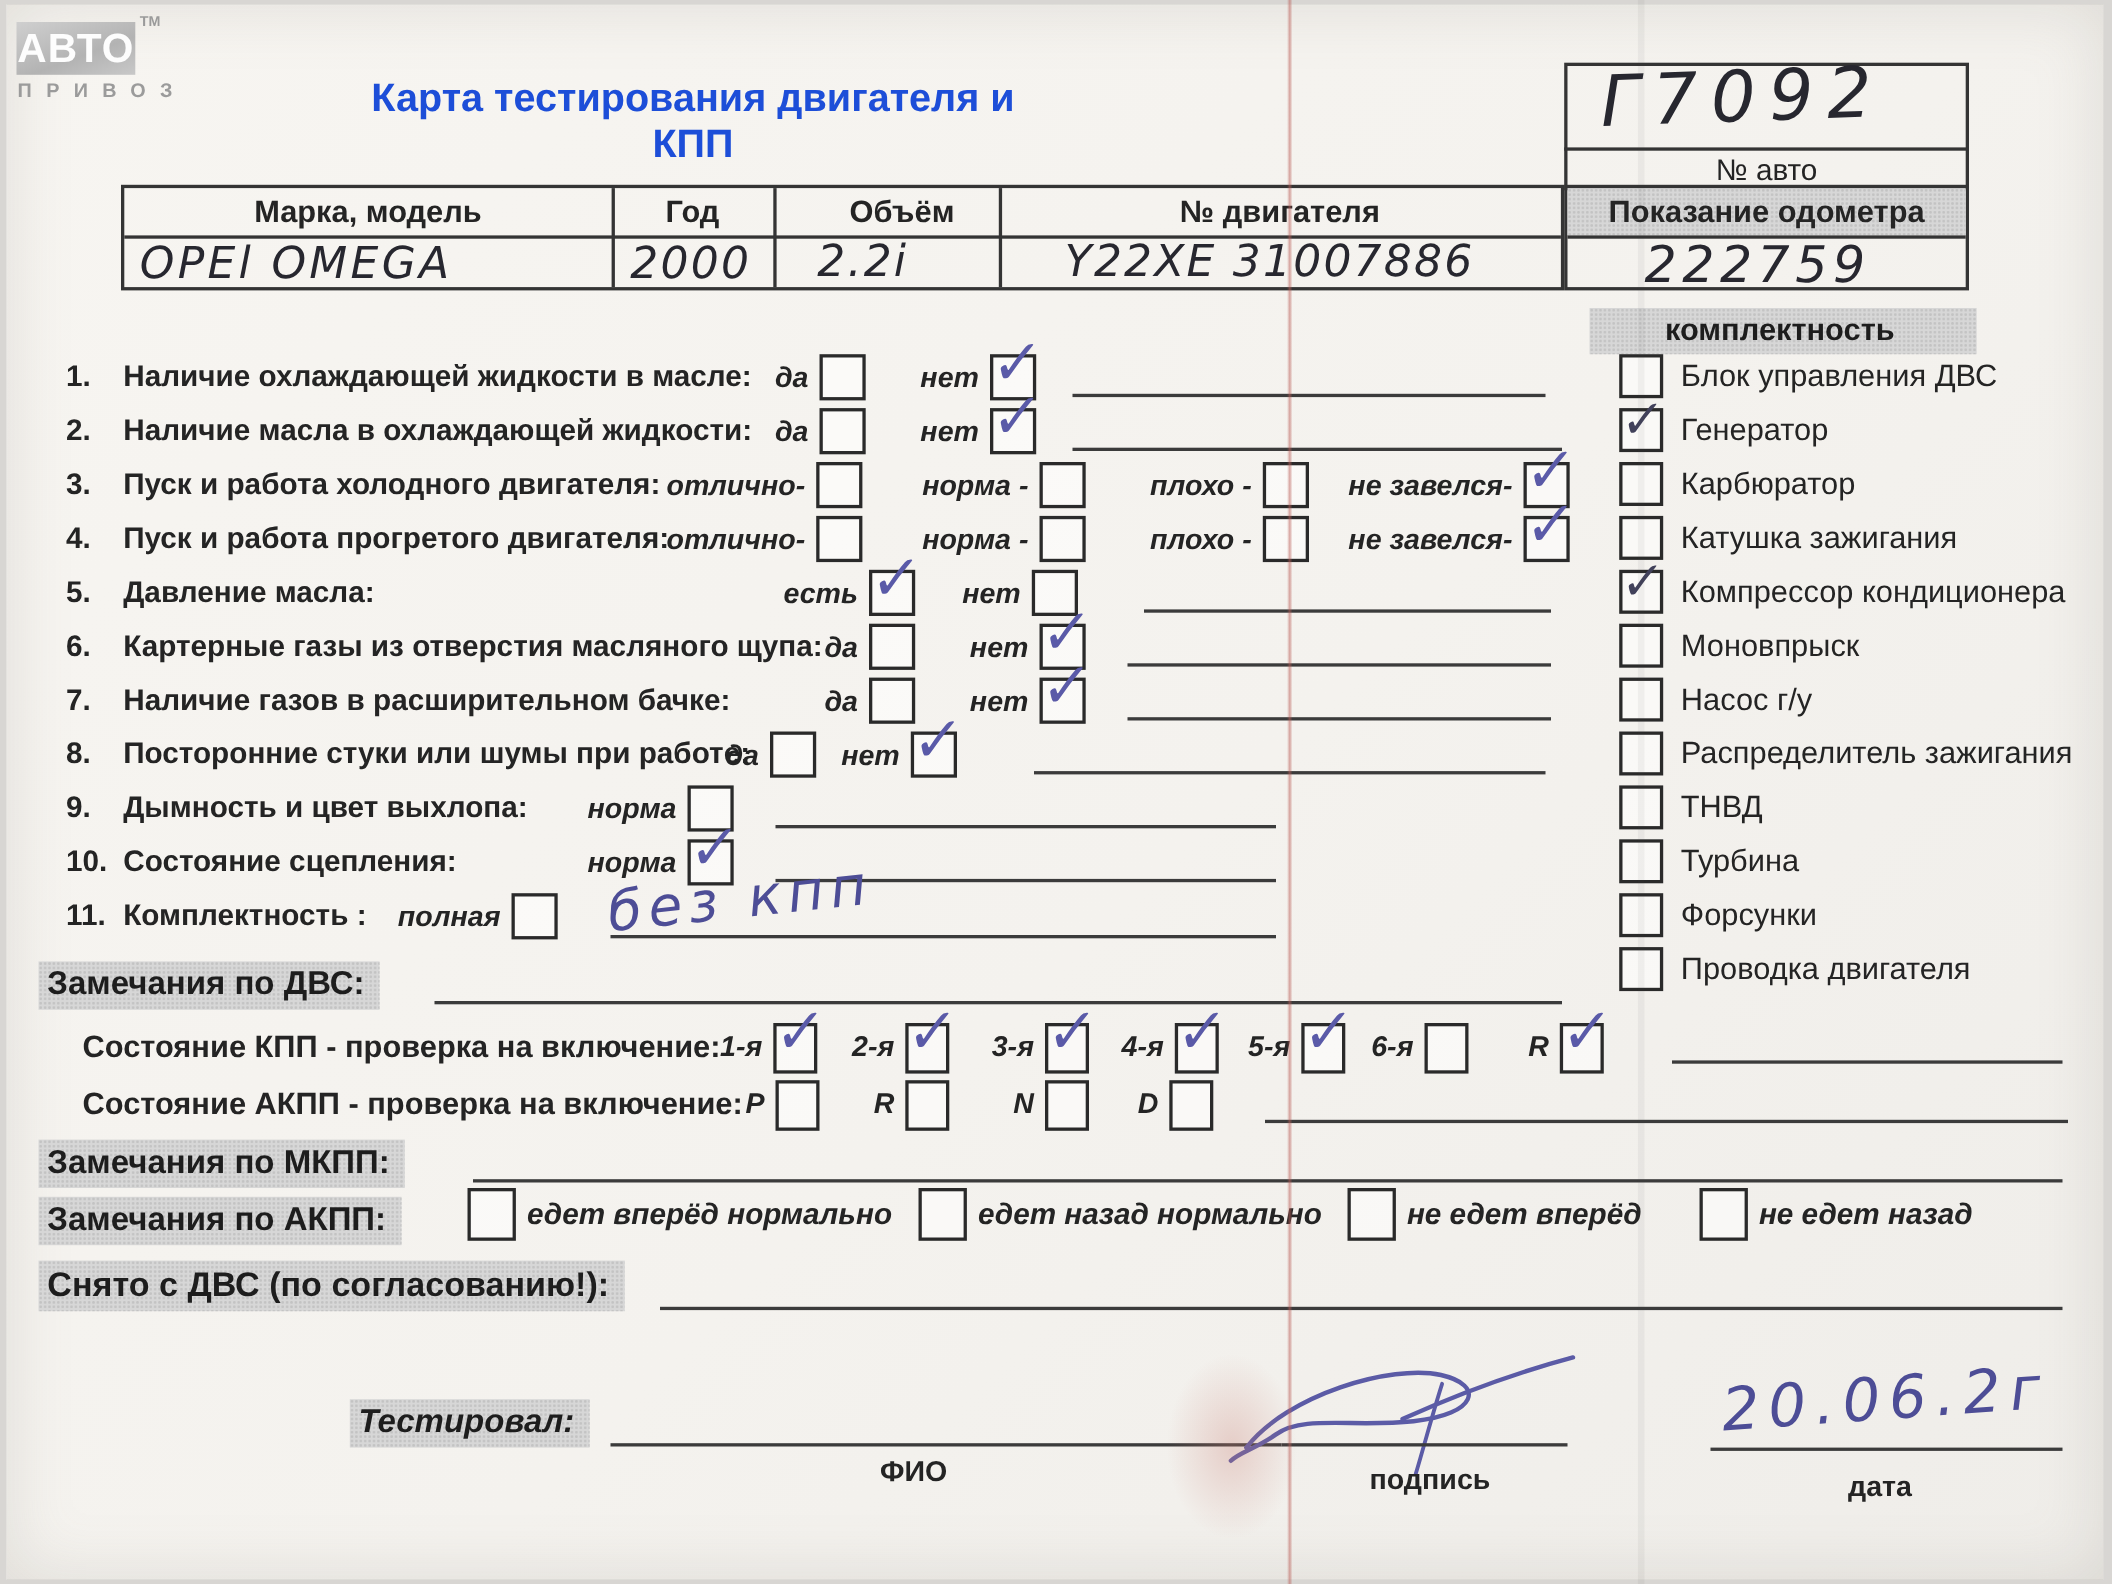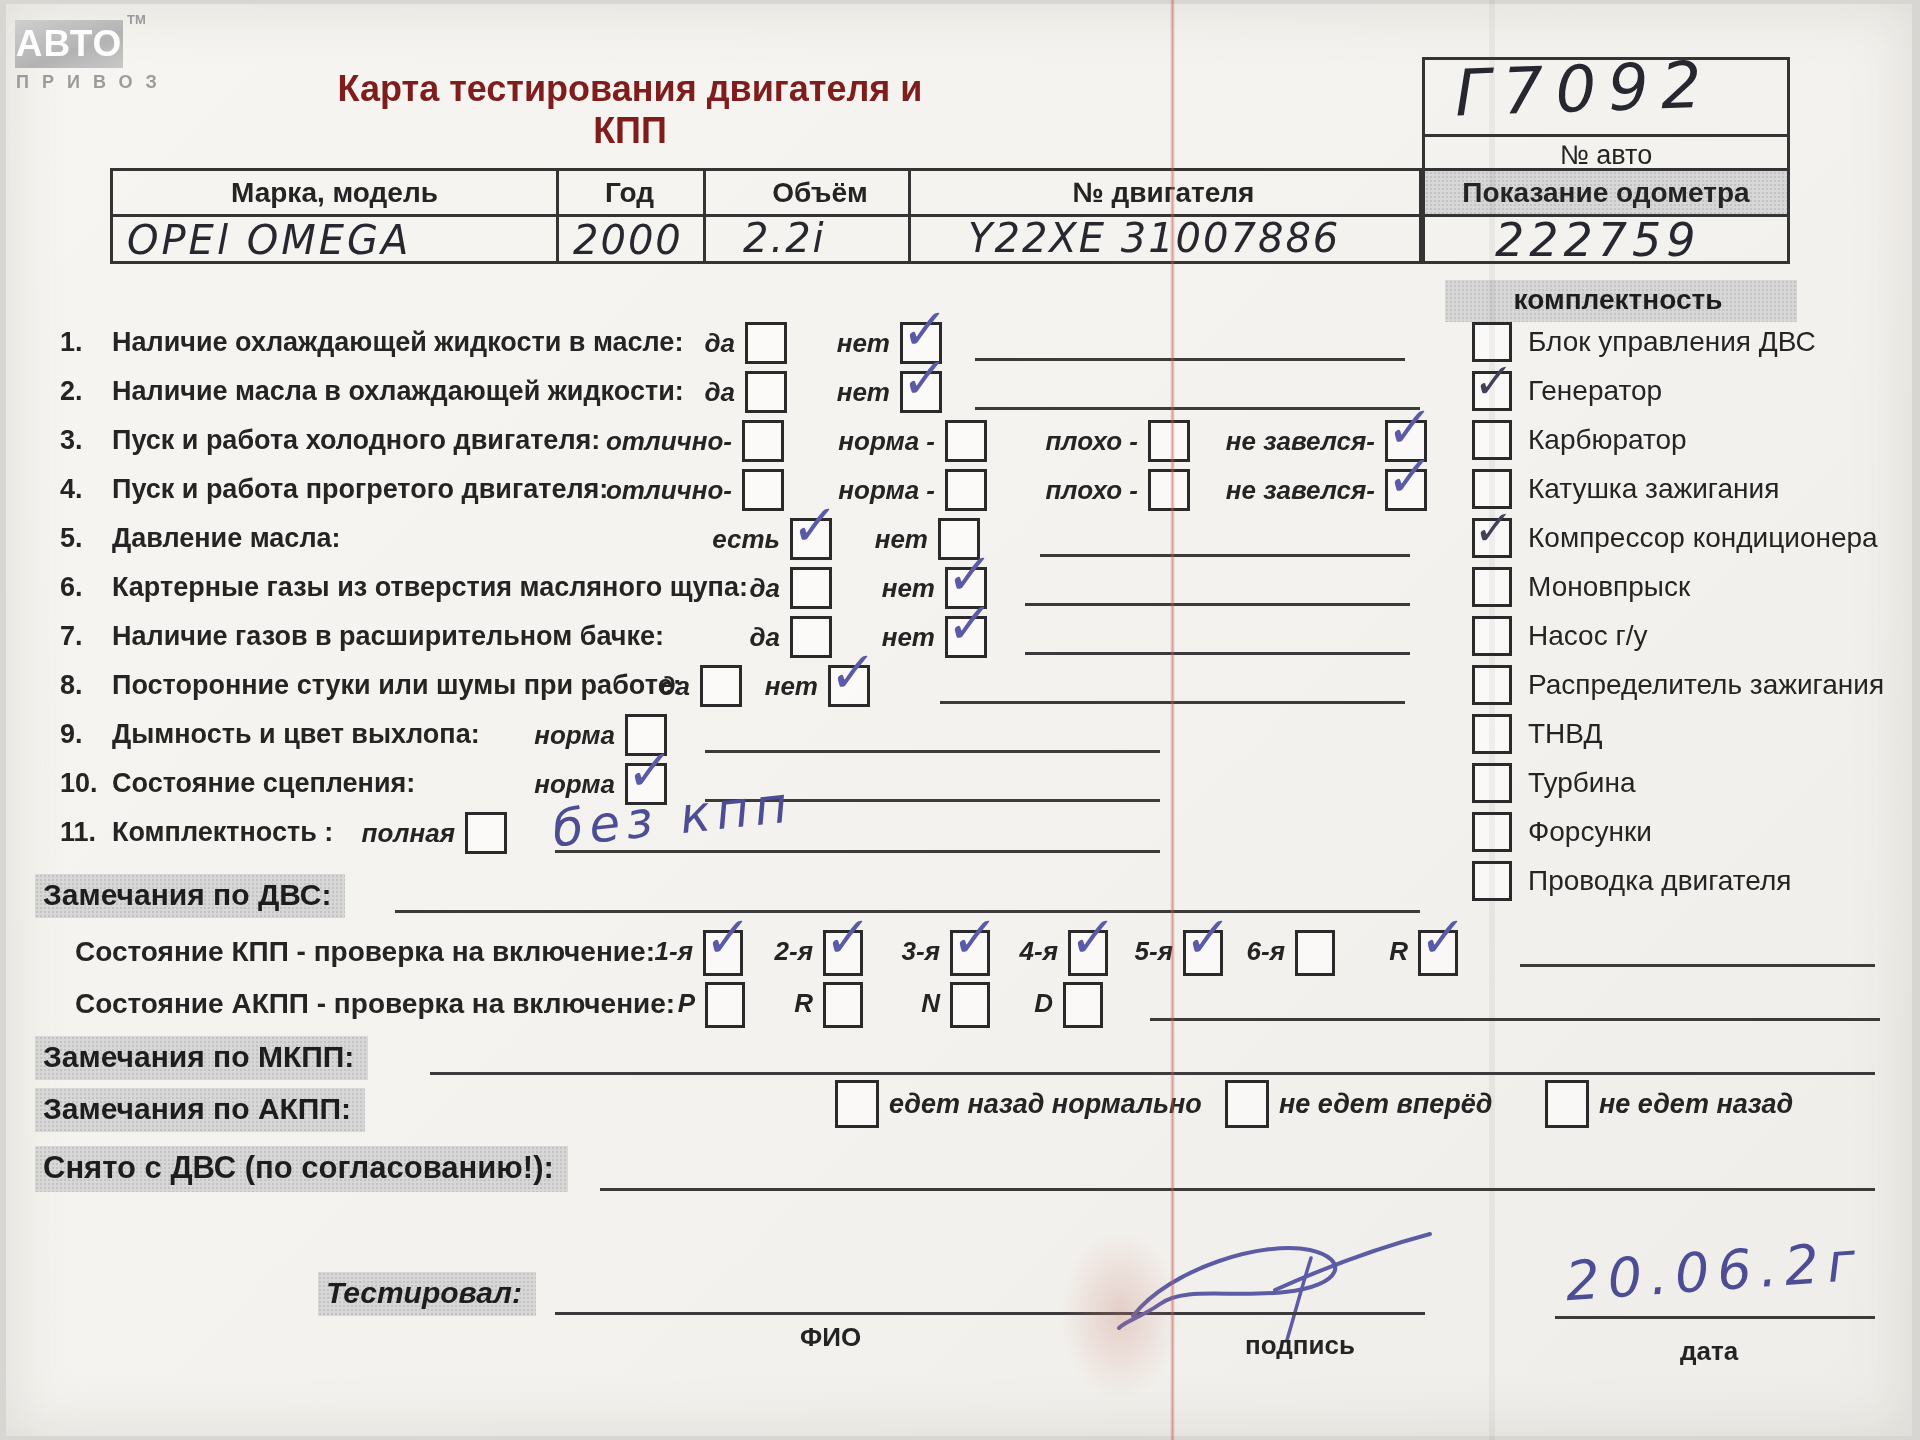--- a/index.html
+++ b/index.html
@@ -19,21 +19,21 @@
   
   .logo-box{position:absolute;left:15px;top:20px;width:108px;height:48px;
     background:linear-gradient(160deg,#cfcfcf,#b3b3b3 60%,#c8c8c8);
     display:flex;align-items:center;justify-content:center;}
   .logo-box span{font-weight:700;font-size:37px;color:#fdfdfd;letter-spacing:1px;}
   .logo-tm{position:absolute;left:127px;top:12px;font-size:13px;color:#9a9a9a;font-weight:700;}
   .logo-sub{position:absolute;left:16px;top:72px;font-size:18px;color:#9b9b9b;
     font-weight:700;letter-spacing:13px;}
 
   .title{position:absolute;left:300px;top:68px;width:660px;text-align:center;
-    font-size:36px;font-weight:700;color:#7f1d1d;}
+    font-size:36px;font-weight:700;color:#1d4ed8;}
 
   
   .bx{position:absolute;border:3px solid #343434;}
   .anum{left:1422px;top:57px;width:362px;height:110px;}
   .anum .divider{position:absolute;left:-3px;right:-3px;top:74px;height:3px;background:#343434;}
   .anum .lbl{position:absolute;left:0;right:0;top:80px;text-align:center;font-weight:400;font-size:27px;}
   .anum .val{position:absolute;left:30px;top:-8px;font-size:64px;letter-spacing:12px;
     transform:rotate(-2deg);}
   .vt{left:110px;top:168px;width:1306px;height:90px;}
   .vt .v{position:absolute;top:0;bottom:0;width:3px;background:#343434;}
@@ -318,20 +318,24 @@
     <span class="cb tall" style="left:890px"></span>
     <span class="olabel" style="right:827px">D</span>
     <span class="cb tall" style="left:1003px"></span>
     <span class="wline" style="left:1090px;width:730px;top:36px"></span>
   </div>
 
   <div class="gbar dots" style="left:35px;top:1036px">Замечания по МКПП:</div>
   <span class="wline" style="left:430px;top:1072px;width:1445px"></span>
 
   <div class="gbar dots" style="left:35px;top:1088px">Замечания по АКПП:</div>
+  <div class="ag" style="left:425px;top:1082px">
+    <span class="cb"></span>
+    <span class="lab">едет вперёд нормально</span>
+  </div>
   <div class="ag" style="left:835px;top:1082px">
     <span class="cb"></span>
     <span class="lab">едет назад нормально</span>
   </div>
   <div class="ag" style="left:1225px;top:1082px">
     <span class="cb"></span>
     <span class="lab">не едет вперёд</span>
   </div>
   <div class="ag" style="left:1545px;top:1082px">
     <span class="cb"></span>

